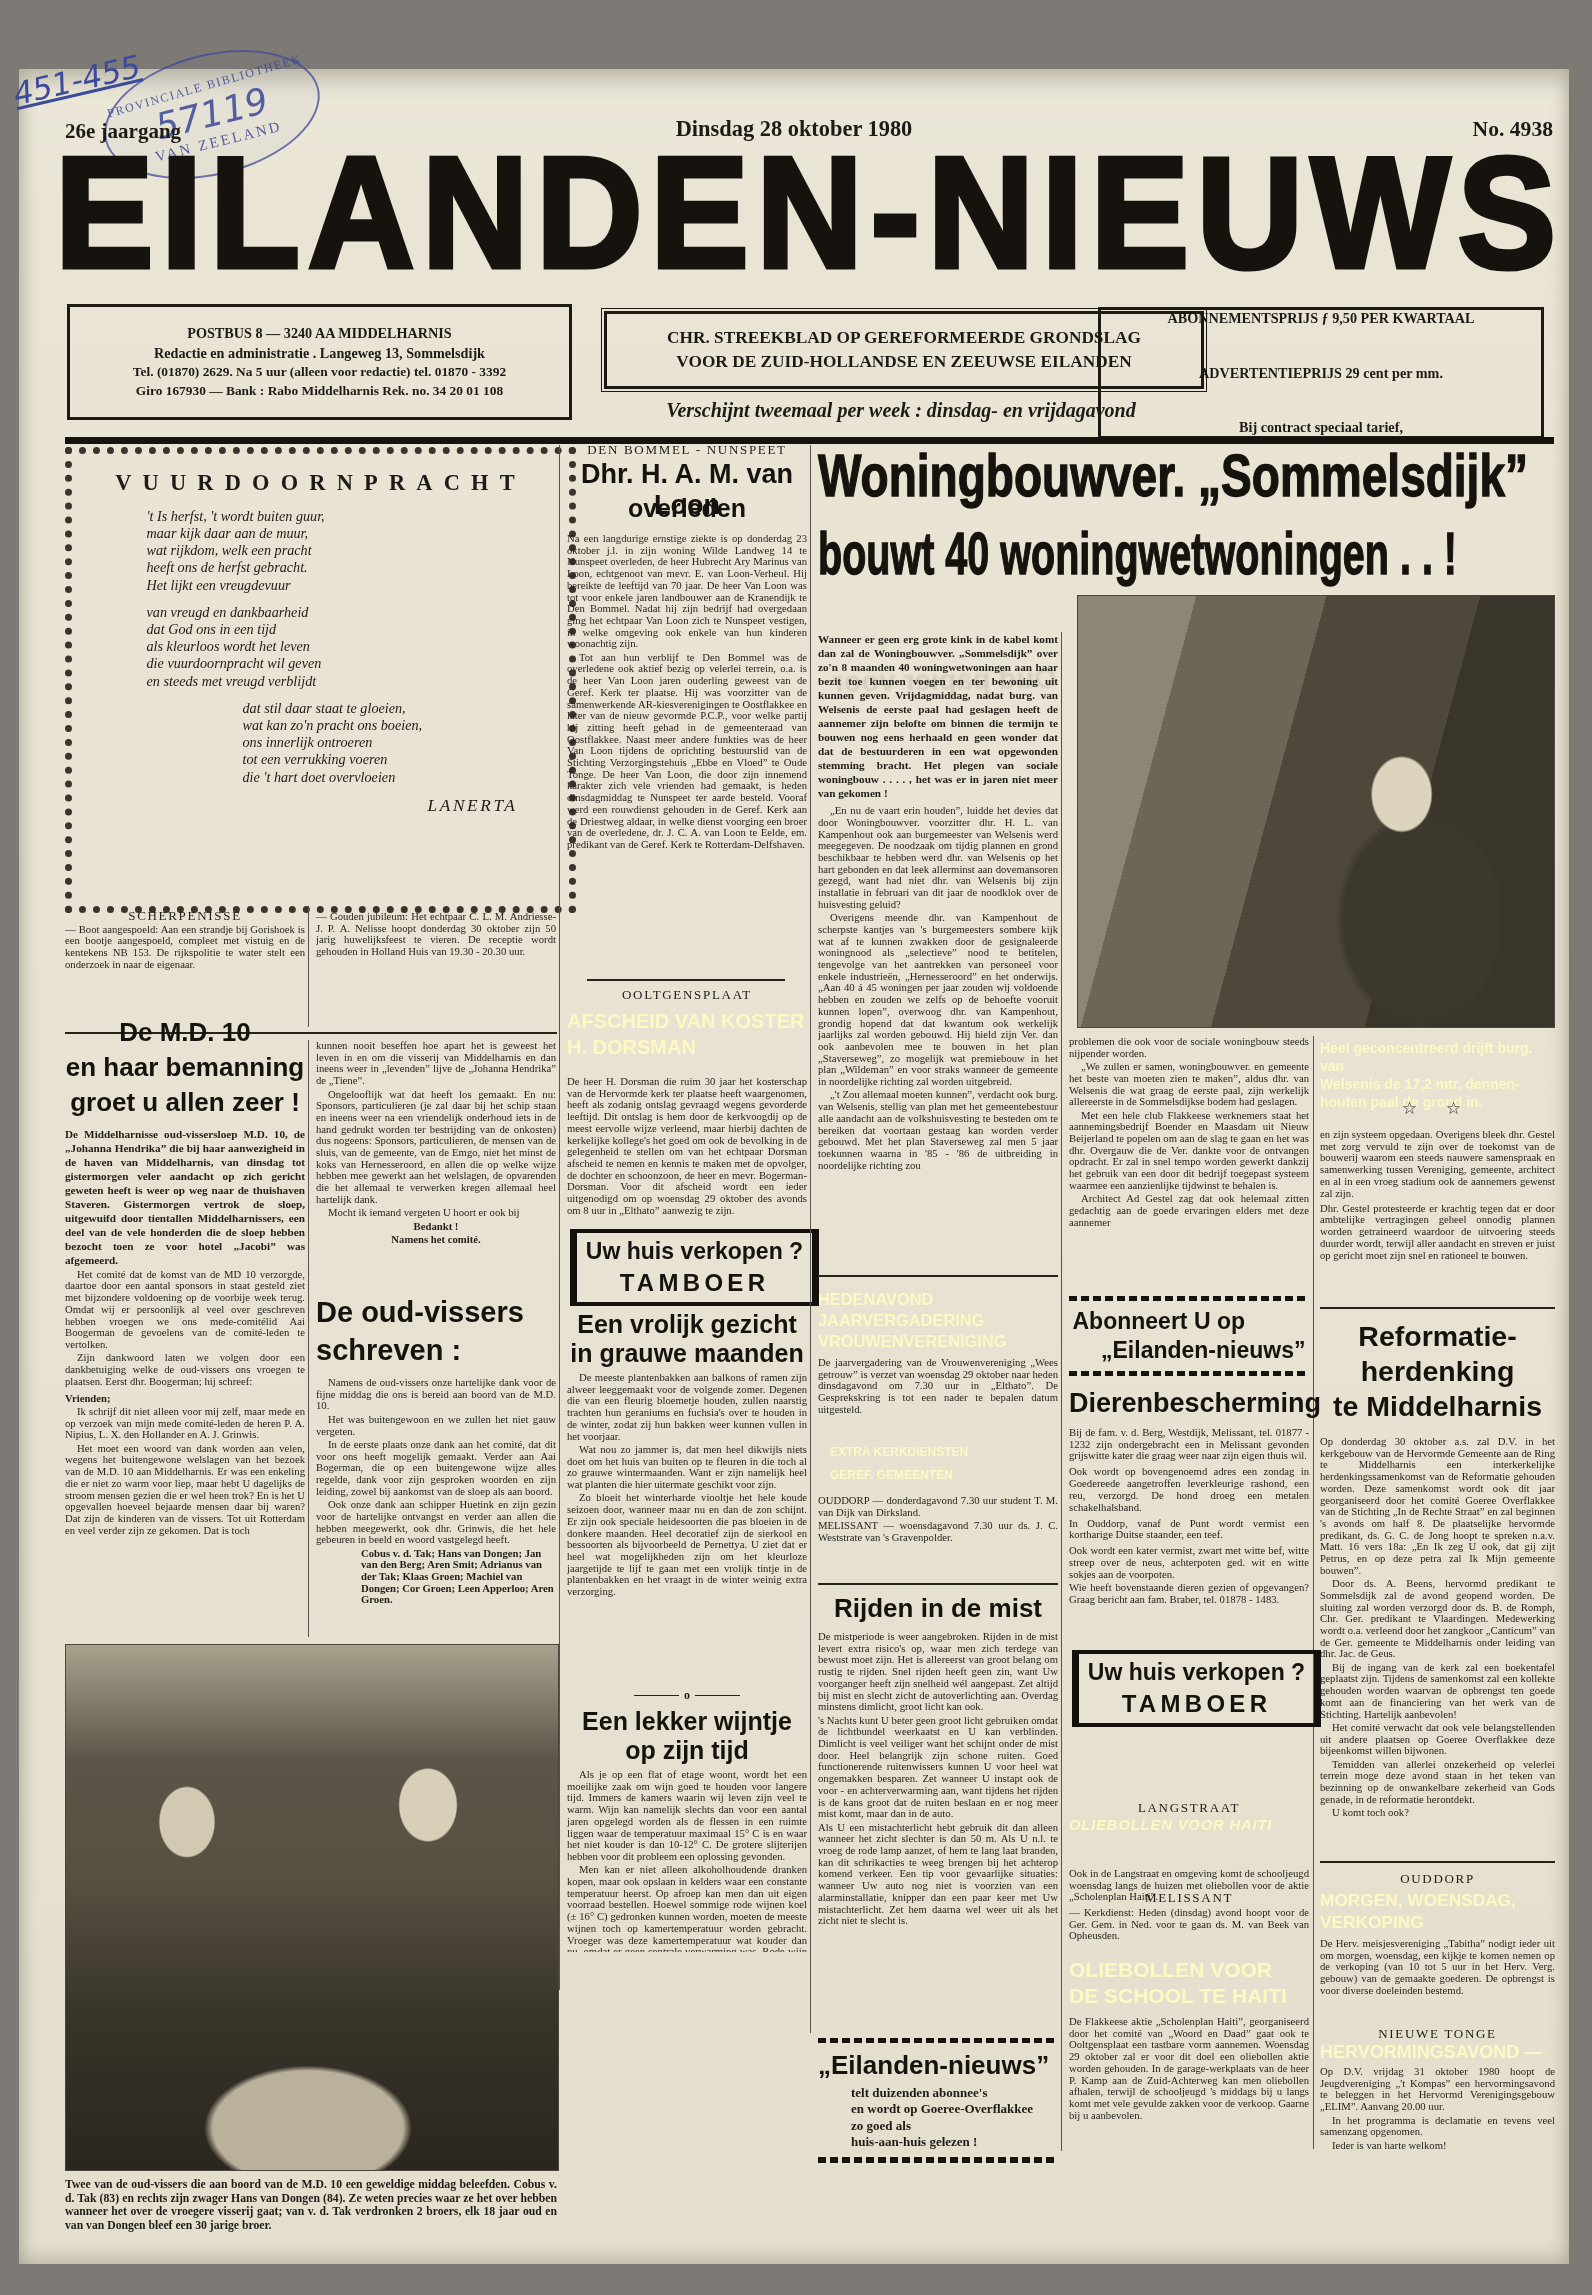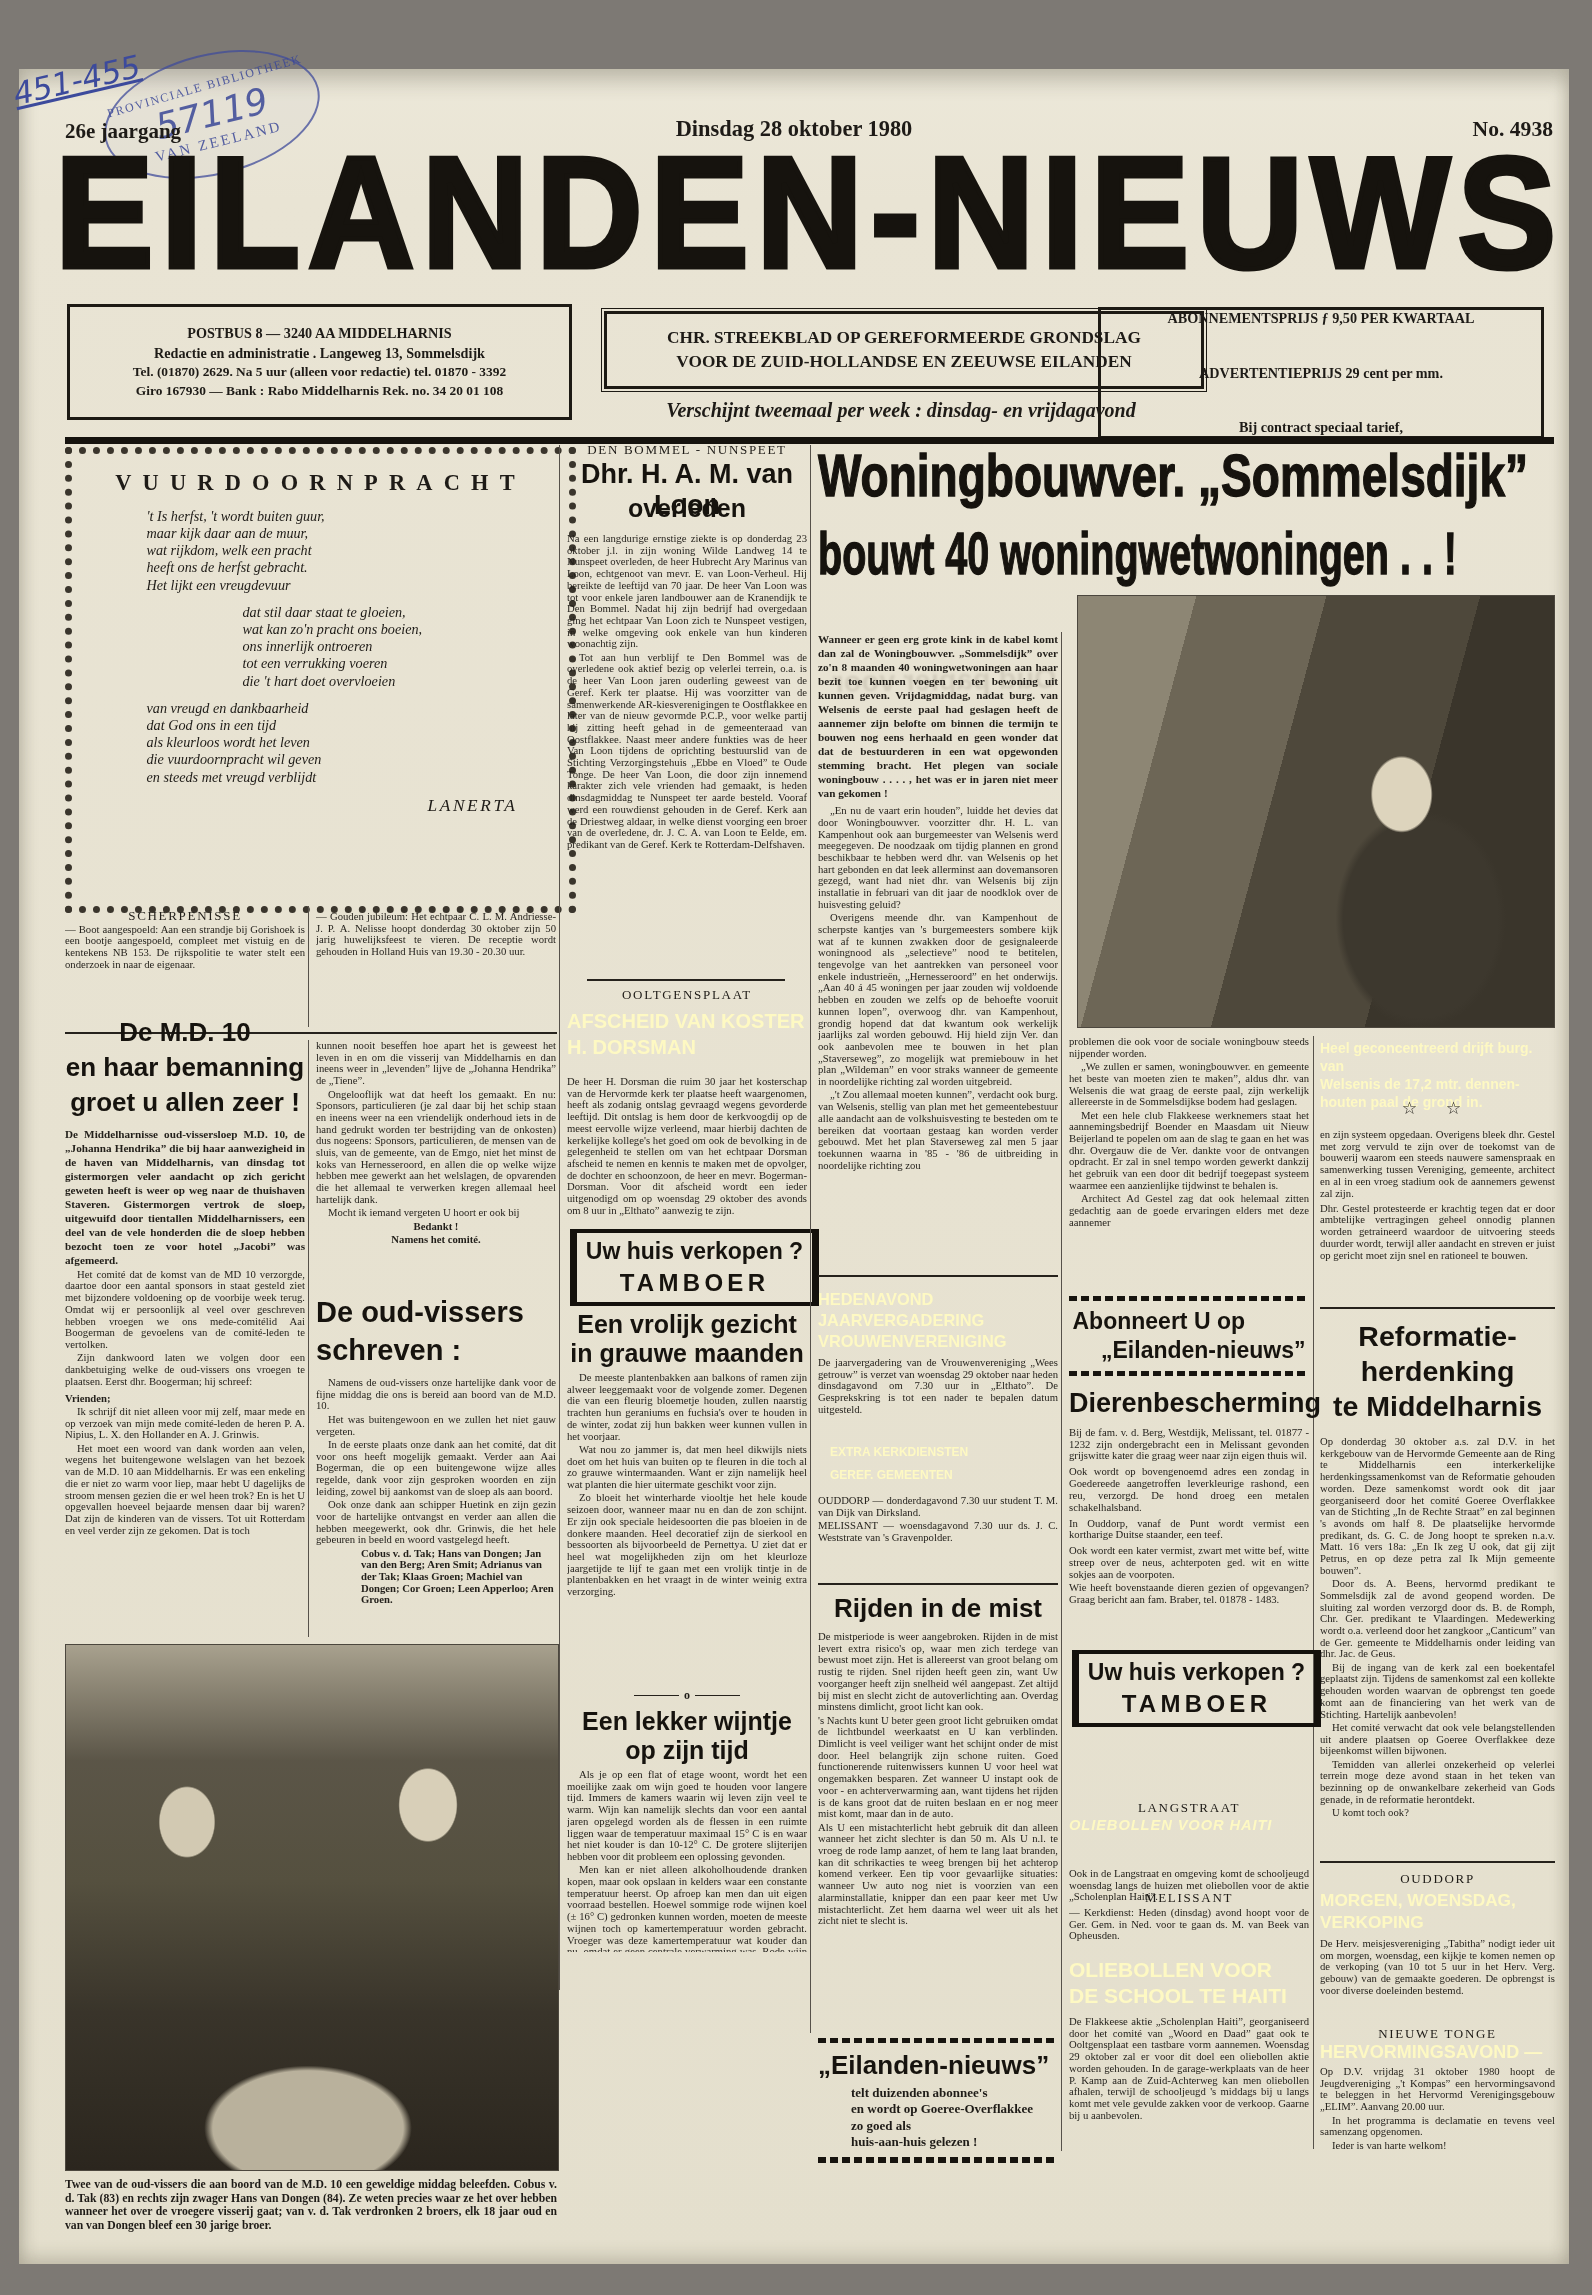--- a/index.html
+++ b/index.html
@@ -86,32 +86,32 @@
 <div class="abs poembox" style="left:65px;top:447px;width:466px;height:438px;">
   <div class="poem-title serif">VUURDOORNPRACHT</div>
   <div class="stanza">
     <div class="pl ind0">'t Is herfst, 't wordt buiten guur,</div>
     <div class="pl ind0">maar kijk daar aan de muur,</div>
     <div class="pl ind0">wat rijkdom, welk een pracht</div>
     <div class="pl ind0">heeft ons de herfst gebracht.</div>
     <div class="pl ind0">Het lijkt een vreugdevuur</div>
   </div>
   <div class="stanza">
+    <div class="pl ind0">van vreugd en dankbaarheid</div>
+    <div class="pl ind0">dat God ons in een tijd</div>
+    <div class="pl ind0">als kleurloos wordt het leven</div>
+    <div class="pl ind0">die vuurdoornpracht wil geven</div>
+    <div class="pl ind0">en steeds met vreugd verblijdt</div>
+  </div>
+  <div class="stanza">
     <div class="pl ind1">dat stil daar staat te gloeien,</div>
     <div class="pl ind1">wat kan zo'n pracht ons boeien,</div>
     <div class="pl ind1">ons innerlijk ontroeren</div>
     <div class="pl ind1">tot een verrukking voeren</div>
     <div class="pl ind1">die 't hart doet overvloeien</div>
-  </div>
-  <div class="stanza">
-    <div class="pl ind0">van vreugd en dankbaarheid</div>
-    <div class="pl ind0">dat God ons in een tijd</div>
-    <div class="pl ind0">als kleurloos wordt het leven</div>
-    <div class="pl ind0">die vuurdoornpracht wil geven</div>
-    <div class="pl ind0">en steeds met vreugd verblijdt</div>
   </div>
   <div class="poem-sig">LANERTA</div>
 </div>
 
 <div class="abs bt" style="left:65px;top:908px;width:240px;height:117px;">
   <div class="place" style="letter-spacing:1.7px;font-weight:normal;font-size:13px;">SCHERPENISSE</div>
   <div class="p ni">— Boot aangespoeld: Aan een strandje bij Gorishoek is een bootje aangespoeld, compleet met vistuig en de kentekens NB 153. De rijkspolitie te water stelt een onderzoek in naar de eigenaar.</div>
 </div>
 <div class="abs bt" style="left:316px;top:911px;width:240px;height:114px;">
   <div class="p ni">— Gouden jubileum: Het echtpaar C. L. M. Andriesse-J. P. A. Nelisse hoopt donderdag 30 oktober zijn 50 jarig huwelijksfeest te vieren. De receptie wordt gehouden in Holland Huis van 19.30 - 20.30 uur.</div>

